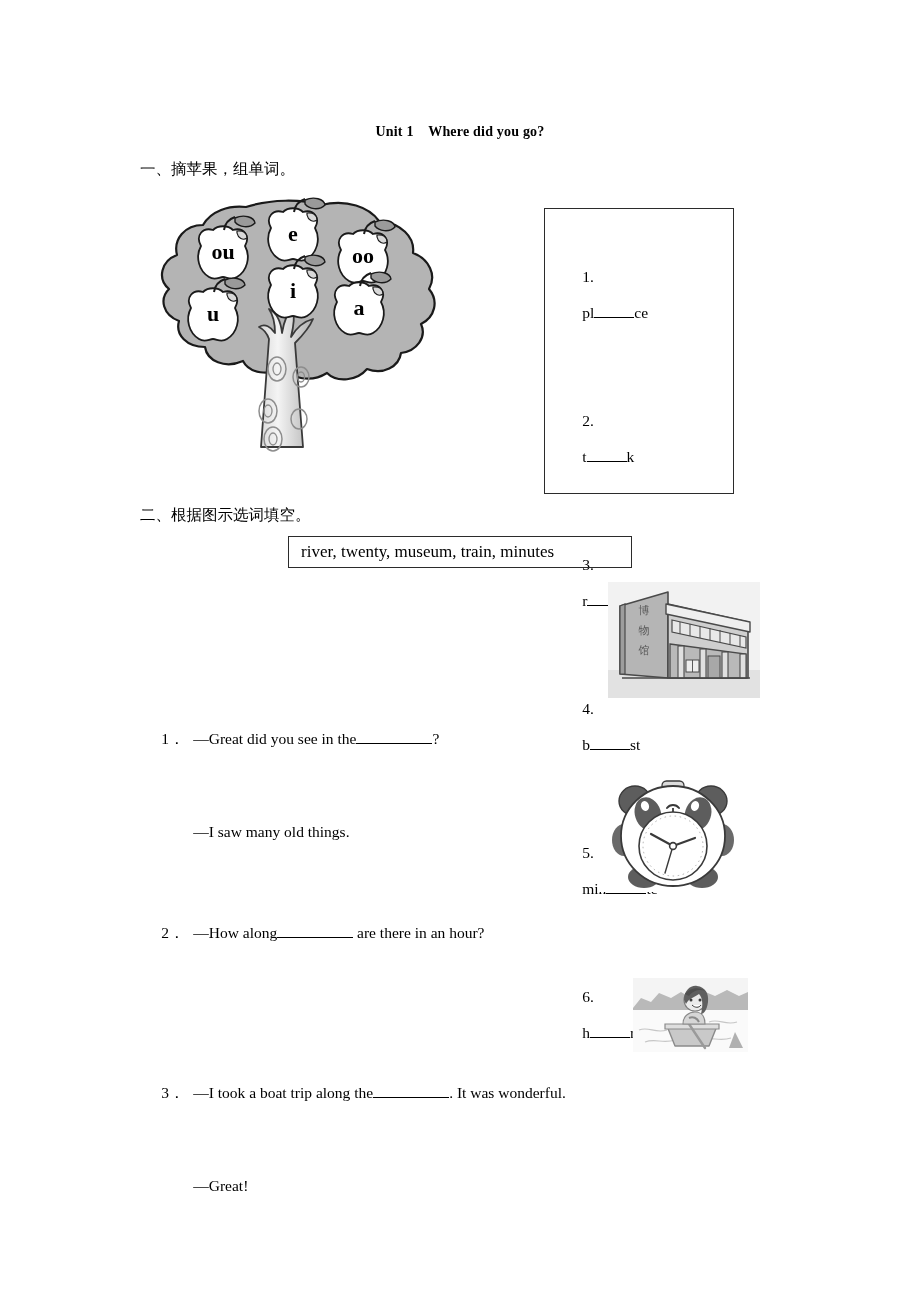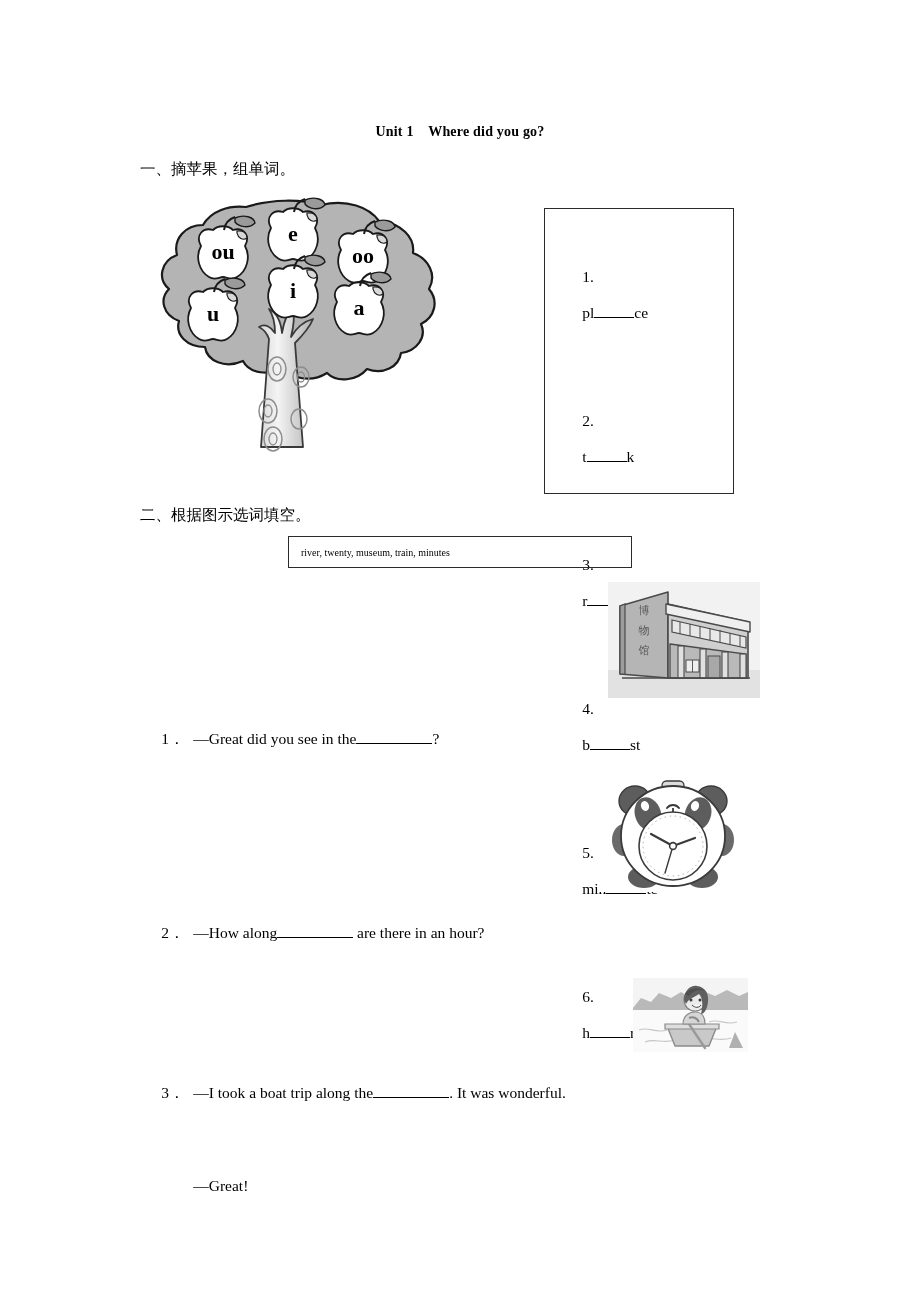--- a/index.html
+++ b/index.html
@@ -79,21 +79,21 @@
   .word-bank {
     position: absolute;
     left: 288px; top: 536px;
     width: 344px; height: 32px;
     border: 1.6px solid #2b2b2b;
     box-sizing: border-box;
     display: flex;
     align-items: center;
   }
   .word-bank-text {
-    font-size: 10px;
+    font-size: 17px;
     padding-left: 12px;
     white-space: pre;
   }
 
   
   .qa {
     position: absolute;
     left: 138px;
     width: 480px;
   }
@@ -370,20 +370,23 @@
       <circle cx="58" cy="22" r="1.5" fill="#3a3a3a"></circle>
       <circle cx="67" cy="22" r="1.5" fill="#3a3a3a"></circle>
       <path d="M59 27 C62 30 66 30 68 27" fill="#ffffff" stroke="#3a3a3a" stroke-width="1"></path>
     </svg>
   </div>
 
   <div class="qa" id="qa1">
     <div class="qa-line">
       <span class="qa-num">1．</span><span>—Great did you see in the</span><span class="blank-u blank-md"></span><span>?</span>
     </div>
+    <div class="qa-line">
+      <span class="qa-indent"></span><span>—I saw many old things.</span>
+    </div>
   </div>
 
   <div class="qa" id="qa2">
     <div class="qa-line">
       <span class="qa-num">2．</span><span>—How along</span><span class="blank-u blank-md"></span><span> are there in an hour?</span>
     </div>
   </div>
 
   <div class="qa" id="qa3" style="width:520px">
     <div class="qa-line">

